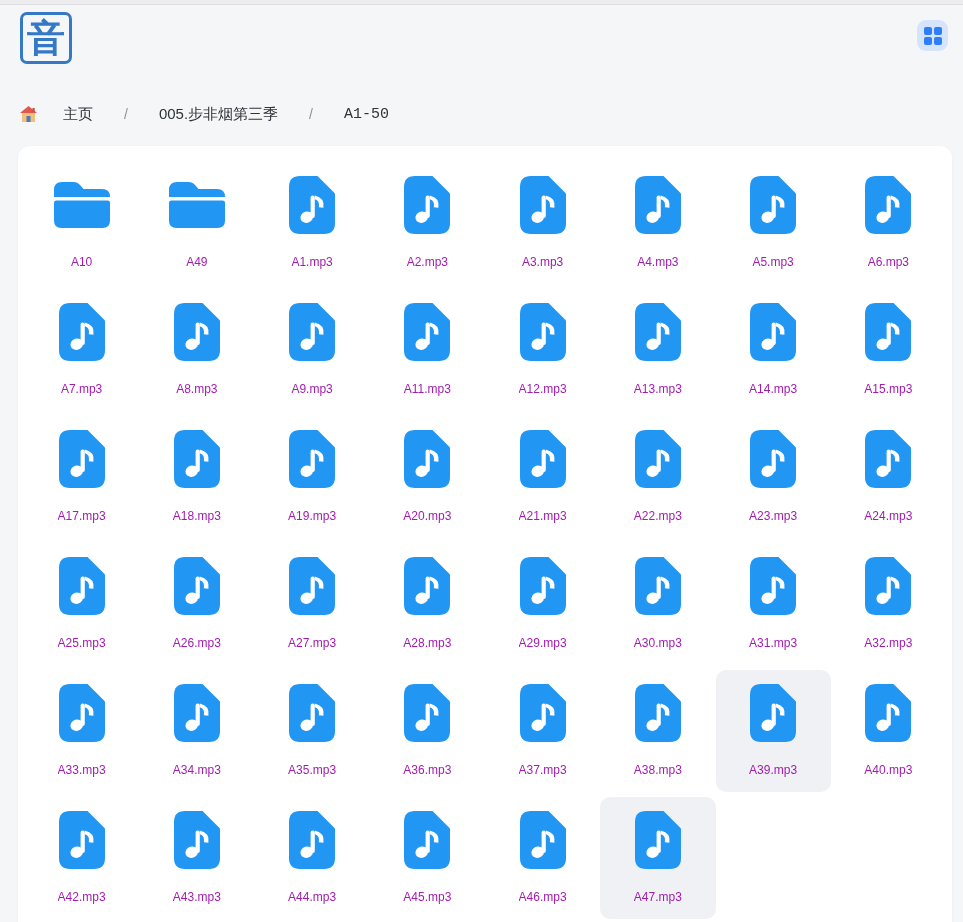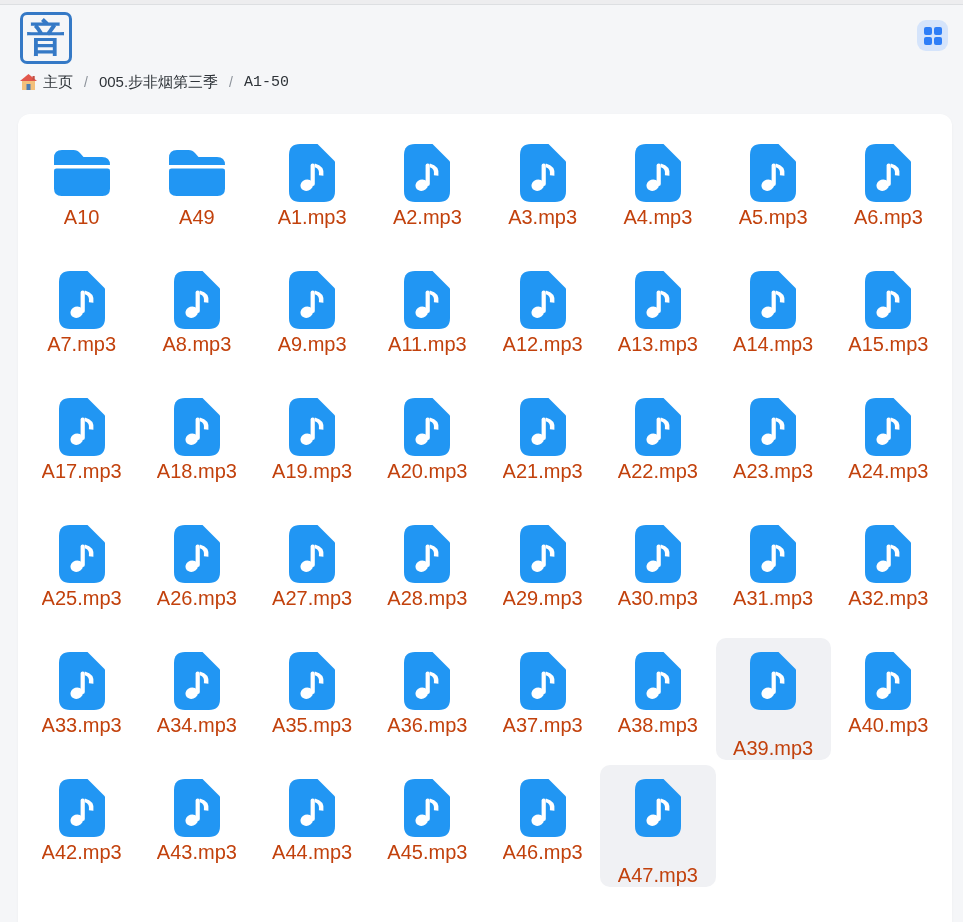--- a/index.html
+++ b/index.html
@@ -46,23 +46,24 @@
     width: 18px; height: 18px;
     display: grid;
     grid-template-columns: 8px 8px;
     grid-template-rows: 8px 8px;
     gap: 2px;
   }
   .grid-glyph span { background: #2e7ef7; border-radius: 2px; }
   .breadcrumb {
     display: flex;
     align-items: center;
-    margin: 5px 0 0 20px;
+    margin: 37px 0 0 20px;
     font-size: 15px;
     height: 20px;
+    gap: 20px;
   }
   .crumb { cursor: pointer; color: #2e3338; }
   .crumb.current { cursor: default; font-family: Liberation Mono, monospace; }
   .crumb-sep { color: #8d939a; margin: 0 11px; font-size: 14px; }
   .home-icon { margin-right: 6px; display: inline-flex; }
   .card {
     margin: 22px 11px 0 18px;
     background: #ffffff;
     border-radius: 12px;
     box-shadow: 0 1px 3px rgba(0,0,0,0.04);
@@ -76,29 +77,29 @@
   }
   .grid-item {
     height: 122px;
     border-radius: 10px;
     display: flex;
     flex-direction: column;
     align-items: center;
     padding-top: 14px;
     cursor: pointer;
   }
-  .grid-item.selected { background: #f0f1f4; justify-content: space-between; }
+  .grid-item.selected { background: #f0f1f4; }
   .icon-box {
     width: 58px; height: 58px;
     display: flex; align-items: center; justify-content: center;
   }
   .file-label {
-    margin-top: 4px;
-    font-size: 20px;
-    color: #c2410c;
+    margin-top: 21px;
+    font-size: 12px;
+    color: #a21caf;
     white-space: nowrap;
     max-width: 112px;
     overflow: hidden;
   }
 </style>
 </head>
 <body>
 
 <div class="top-strip"></div>
 

